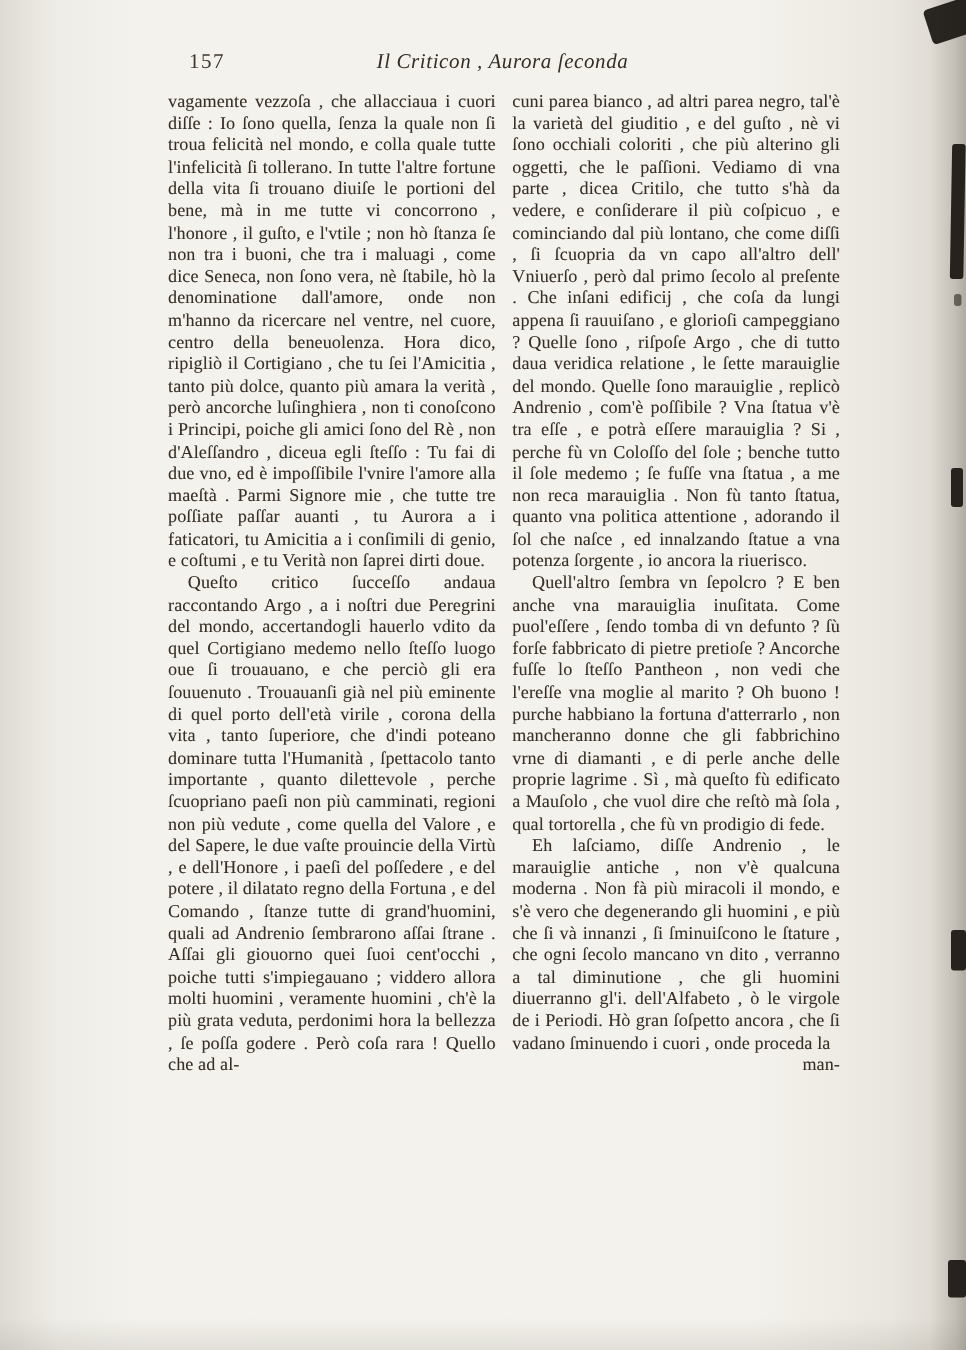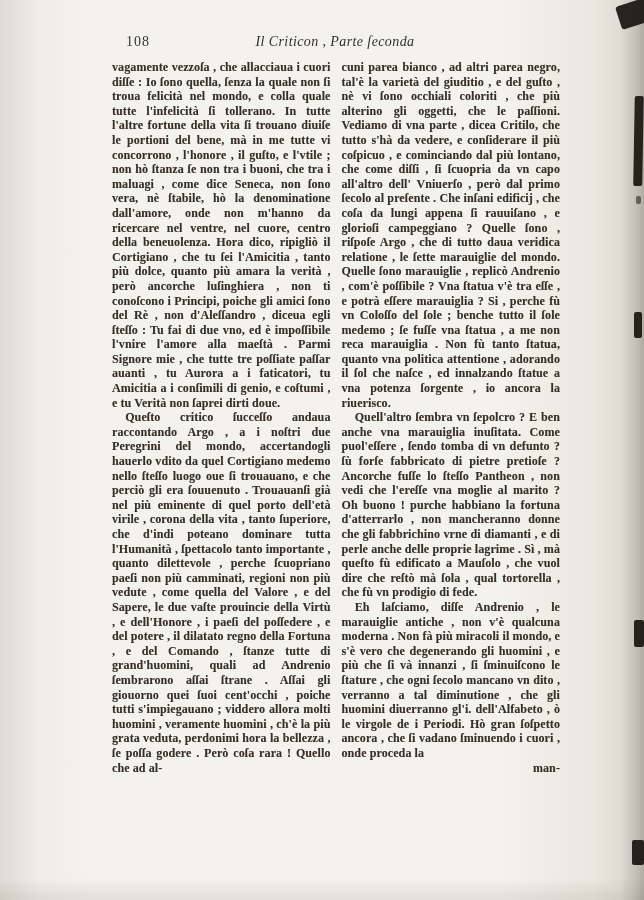--- a/index.html
+++ b/index.html
@@ -56,21 +56,20 @@
     font-size: 14px;
     letter-spacing: 0.4px;
     color: #362e25;
   }
   .cols {
     display: flex;
     gap: 11px;
     padding: 2px 84px 0 112px;
     height: 834px;
     overflow: hidden;
-    font-weight: bold;
   }
   .col {
     flex: 1 1 0;
     text-align: justify;
     font-size: 12px;
     line-height: 14.6px;
     letter-spacing: 0.1px;
     color: var(--ink, #372f26);
     text-shadow: 0.2px 0.2px 0 rgba(55,45,35,0.30);
   }
@@ -109,22 +108,22 @@
   .a-speck1 { top: 196px; right: 3px; width: 5px; height: 8px; opacity: 0.55; }
 </style>
 </head>
 <body>
 
 <div class="scan">
 
   <div class="page">
 
     <div class="header">
-      <span class="pagenum">108</span>
-      <span class="running-title">Il Criticon , Parte ſeconda</span>
+      <span class="pagenum">157</span>
+      <span class="running-title">Il Criticon , Aurora ſeconda</span>
     </div>
 
     <div class="cols">
 
       <div class="col">
         <p class="cont">vagamente vezzoſa , che allacciaua i cuori diſſe : Io ſono quella, ſenza la quale non ſi troua felicità nel mondo, e colla quale tutte l'infelicità ſi tollerano. In tutte l'altre fortune della vita ſi trouano diuiſe le portioni del bene, mà in me tutte vi concorrono , l'honore , il guſto, e l'vtile ; non hò ſtanza ſe non tra i buoni, che tra i maluagi , come dice Seneca, non ſono vera, nè ſtabile, hò la denominatione dall'amore, onde non m'hanno da ricercare nel ventre, nel cuore, centro della beneuolenza. Hora dico, ripigliò il Cortigiano , che tu ſei l'Amicitia , tanto più dolce, quanto più amara la verità , però ancorche luſinghiera , non ti conoſcono i Principi, poiche gli amici ſono del Rè , non d'Aleſſandro , diceua egli ſteſſo : Tu fai di due vno, ed è impoſſibile l'vnire l'amore alla maeſtà . Parmi Signore mie , che tutte tre poſſiate paſſar auanti , tu Aurora a i faticatori, tu Amicitia a i conſimili di genio, e coſtumi , e tu Verità non ſaprei dirti doue.</p>
         <p>Queſto critico ſucceſſo andaua raccontando Argo , a i noſtri due Peregrini del mondo, accertandogli hauerlo vdito da quel Cortigiano medemo nello ſteſſo luogo oue ſi trouauano, e che perciò gli era ſouuenuto . Trouauanſi già nel più eminente di quel porto dell'età virile , corona della vita , tanto ſuperiore, che d'indi poteano dominare tutta l'Humanità , ſpettacolo tanto importante , quanto dilettevole , perche ſcuopriano paeſi non più camminati, regioni non più vedute , come quella del Valore , e del Sapere, le due vaſte prouincie della Virtù , e dell'Honore , i paeſi del poſſedere , e del potere , il dilatato regno della Fortuna , e del Comando , ſtanze tutte di grand'huomini, quali ad Andrenio ſembrarono aſſai ſtrane . Aſſai gli giouorno quei ſuoi cent'occhi , poiche tutti s'impiegauano ; viddero allora molti huomini , veramente huomini , ch'è la più grata veduta, perdonimi hora la bellezza , ſe poſſa godere . Però coſa rara ! Quello che ad al-</p>
       </div>
 
       <div class="col">

